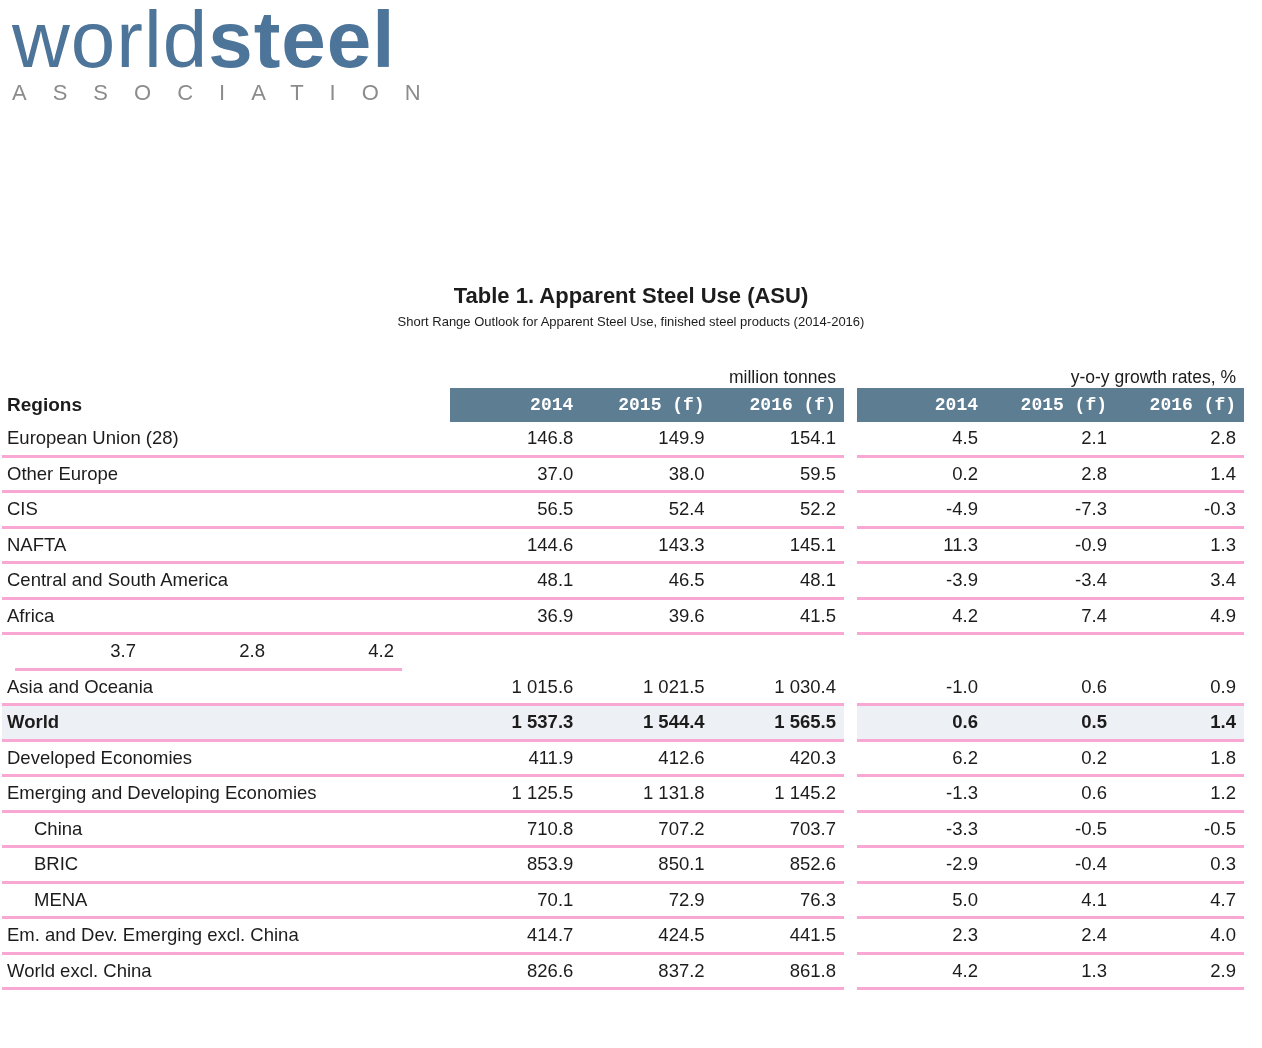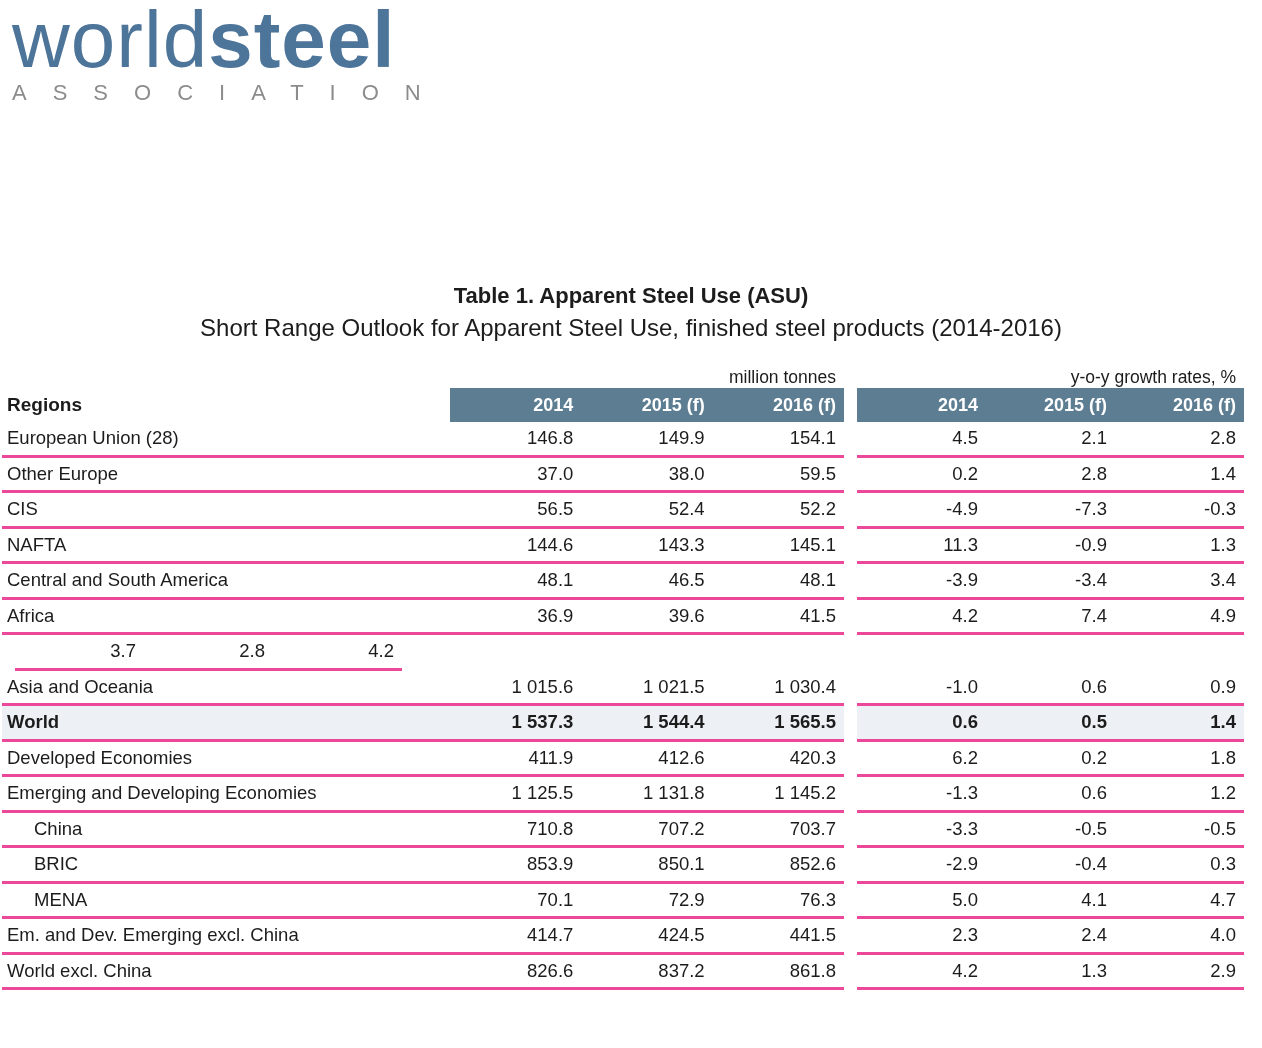--- a/index.html
+++ b/index.html
@@ -26,21 +26,21 @@
     color:#8c8c8c; white-space:nowrap;
   }
 
   
   .doc-title {
     position:absolute; top:283px; left:0; width:100%;
     text-align:center; font-size:22px; font-weight:700;
   }
   .doc-subtitle {
     position:absolute; top:314px; left:0; width:100%;
-    text-align:center; font-size:24px;
+    text-align:center; font-size:13px;
   }
 
   
   .table-wrap { position:absolute; top:358px; left:2px; width:1242px; }
 
   .region-col { width:448px; }
   .numcell    { width:131.33px; text-align:right; padding-right:8px; }
   .numcell-r  { width:129px;    text-align:right; padding-right:8px; }
   .gapcell    { width:13px; flex:0 0 13px; }
 
@@ -49,27 +49,27 @@
   .group-label-right { width:387px; text-align:right; padding-right:8px; }
 
   .header-row { display:flex; height:34px; align-items:stretch; }
   .header-region {
     width:448px; display:flex; align-items:center;
     padding-left:5px; font-size:19px; font-weight:700;
   }
   .year-bar {
     display:flex; align-items:center;
     background:#5d7d92; color:#ffffff;
-    font-size:18px; font-weight:700;
+    font-size:18px; font-weight:700;font-family:Liberation Mono, monospace;
   }
   .year-bar.left  { width:394px; }
   .year-bar.right { width:387px; }
 
   .row { display:flex; height:35.5px; font-size:18.5px; }
-  .seg { display:flex; align-items:center; border-bottom:3px solid #ec4899; }
+  .seg { display:flex; align-items:center; border-bottom:3px solid #f9a8d4; }
   .seg-left  { width:842px; }
   .seg-right { width:387px; }
   .rlabel { padding-left:5px; text-align:left; }
   .row.indent .rlabel { padding-left:32px; }
   .row.em { font-weight:700; }
   .row.em .seg { background:#edf1f5; }
 
   .footnote {
     margin-top:26px; padding-left:5px;
     font-size:18px; font-style:italic;

